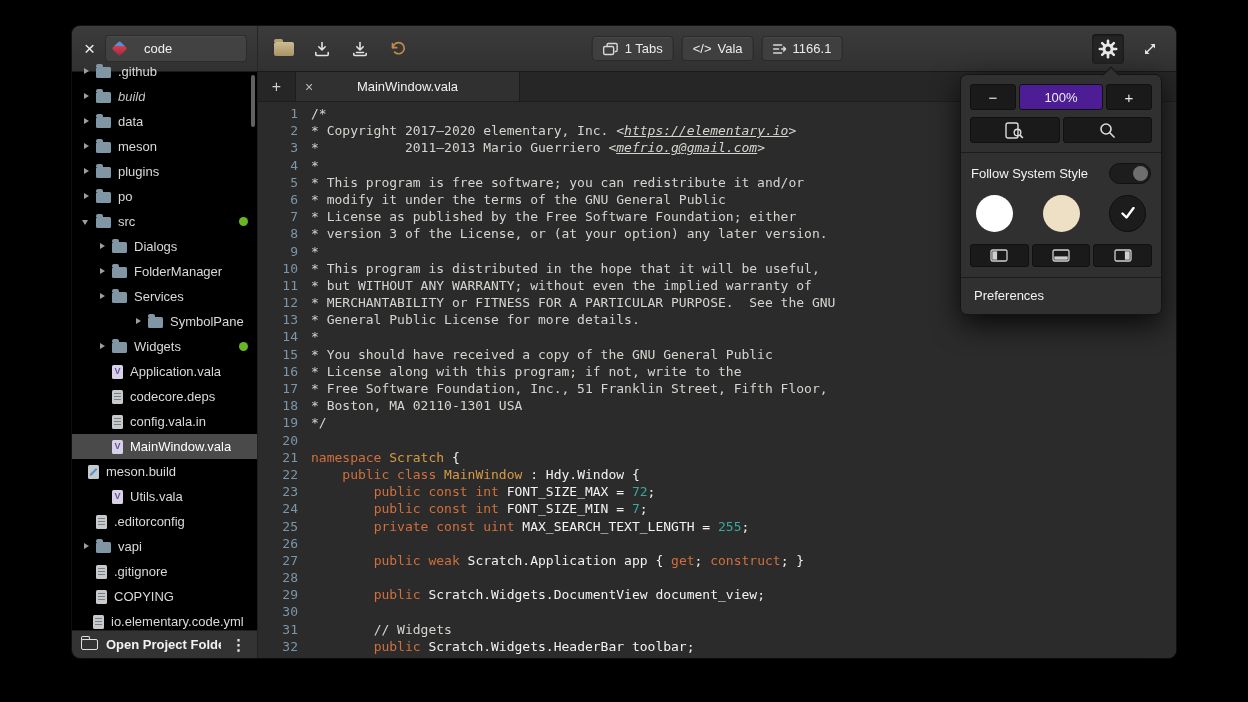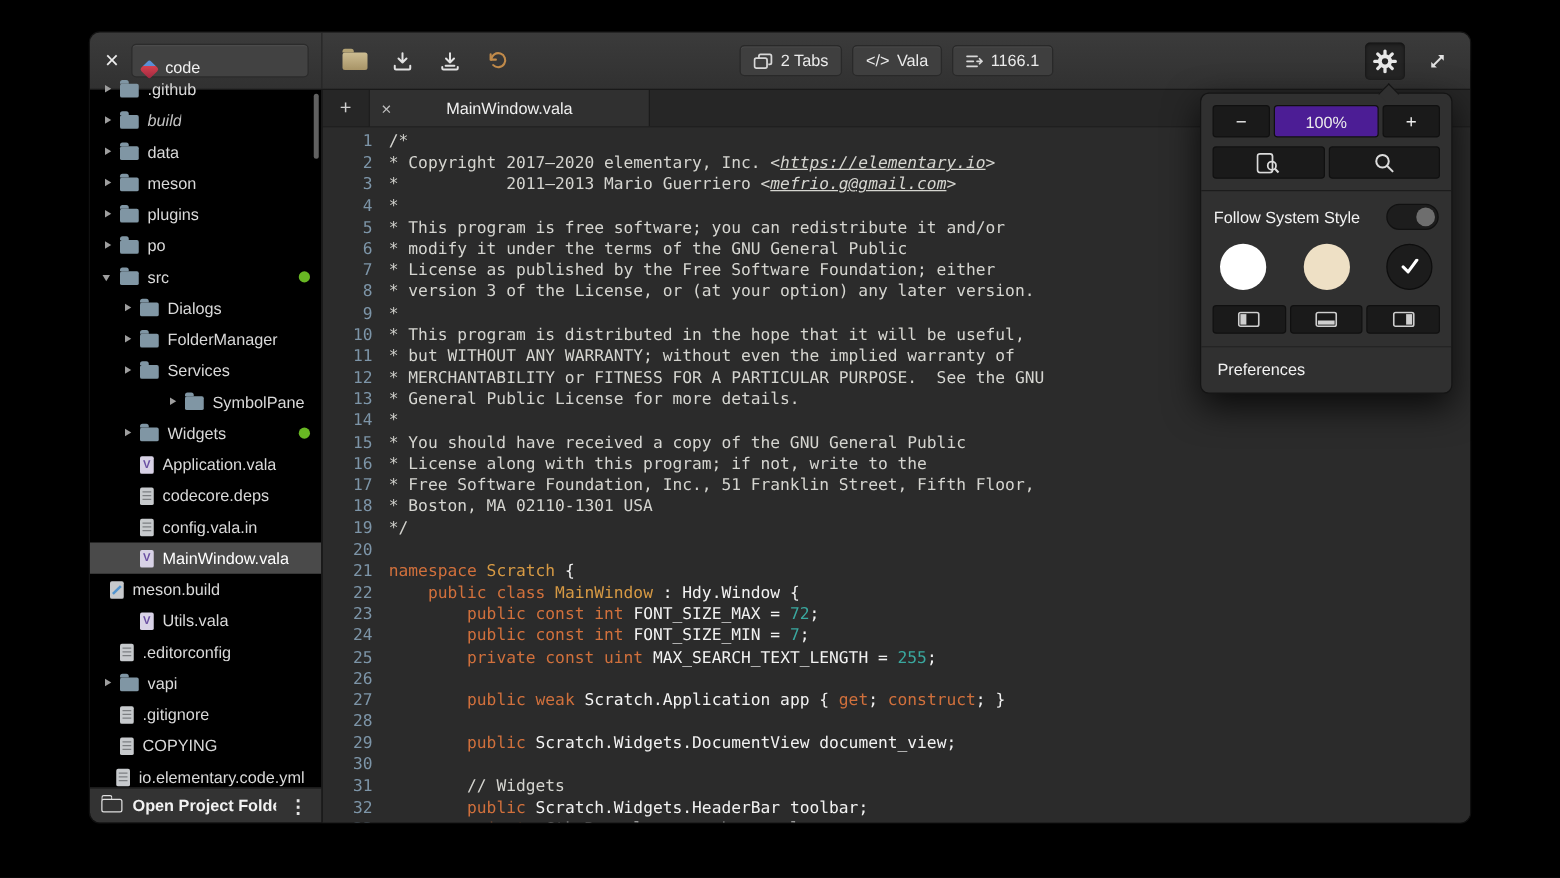--- a/index.html
+++ b/index.html
@@ -8,21 +8,21 @@
 
   .window { position:absolute; left:72px; top:26px; width:1104px; height:632px; background:#2b2b2b;
             border-radius:8px; overflow:hidden; display:flex; flex-direction:column;
             box-shadow:0 14px 40px rgba(0,0,0,.65), 0 0 0 1px #161616; }
 
   
   .header { height:46px; flex:0 0 46px; display:flex; background:linear-gradient(#3b3b3b,#313131); border-bottom:1px solid #191919; }
   .header-left { width:186px; flex:0 0 186px; display:flex; align-items:center; gap:8px; padding:0 10px; border-right:1px solid #262626; }
   .close-btn { color:#ededed; font-size:19px; line-height:1; padding:0 2px; }
   .project-chip { flex:1; height:27px; background:#424242; border:1px solid #2b2b2b; border-radius:4px;
-                  display:flex; align-items:flex-end; gap:7px; padding:0 8px; color:#f0f0f0; font-size:13px;
+                  display:flex; align-items:center; gap:19px; padding:0 8px; color:#f0f0f0; font-size:13px;
                   box-shadow:inset 0 1px rgba(255,255,255,.05); }
   .app-ic { width:11px; height:11px; transform:rotate(45deg); border-radius:2px; flex:0 0 11px;
             background:linear-gradient(135deg,#5a8fd6 0%,#5a8fd6 32%,#d6404f 32%,#9c2840 100%); }
 
   .toolbar { flex:1; display:flex; align-items:center; gap:6px; padding:0 10px; position:relative; }
   .tool-btn { width:32px; height:30px; display:flex; align-items:center; justify-content:center; border-radius:4px; }
   .tool-btn.active { background:#242424; box-shadow:inset 0 1px 3px rgba(0,0,0,.6); }
   .folder-tan { width:20px; height:14px; background:linear-gradient(#cdbd92,#a89467); border-radius:2px; position:relative; }
   .folder-tan::before { content:""; position:absolute; top:-3px; left:0; width:9px; height:3px; background:#b3a274; border-radius:2px 2px 0 0; }
   .chip-group { position:absolute; left:50%; transform:translateX(-50%); display:flex; gap:8px; align-items:center; }
@@ -151,21 +151,21 @@
         </div>
 
         <div class="chip-group">
           <div class="chip">
             <svg width="16" height="14" viewBox="0 0 16 14">
                 <g fill="none" stroke="#d8d8d8" stroke-width="1.4">
                   <rect x="1" y="4.5" width="10" height="8" rx="1.5"></rect>
                   <path d="M4.5 4.5V2.8A1.3 1.3 0 0 1 5.8 1.5h7.4a1.3 1.3 0 0 1 1.3 1.3v5.4a1.3 1.3 0 0 1-1.3 1.3H12"></path>
                 </g>
               </svg>
-            <span>2 Tabs</span>
+            <span>1 Tabs</span>
           </div>
           <div class="chip">
             <span>&lt;/&gt;</span>
             <span>Vala</span>
           </div>
           <div class="chip">
             <svg width="14" height="12" viewBox="0 0 14 12">
                 <g fill="none" stroke="#d8d8d8" stroke-width="1.4" stroke-linecap="round">
                   <path d="M1 2h8"></path>
                   <path d="M1 6h5"></path>

